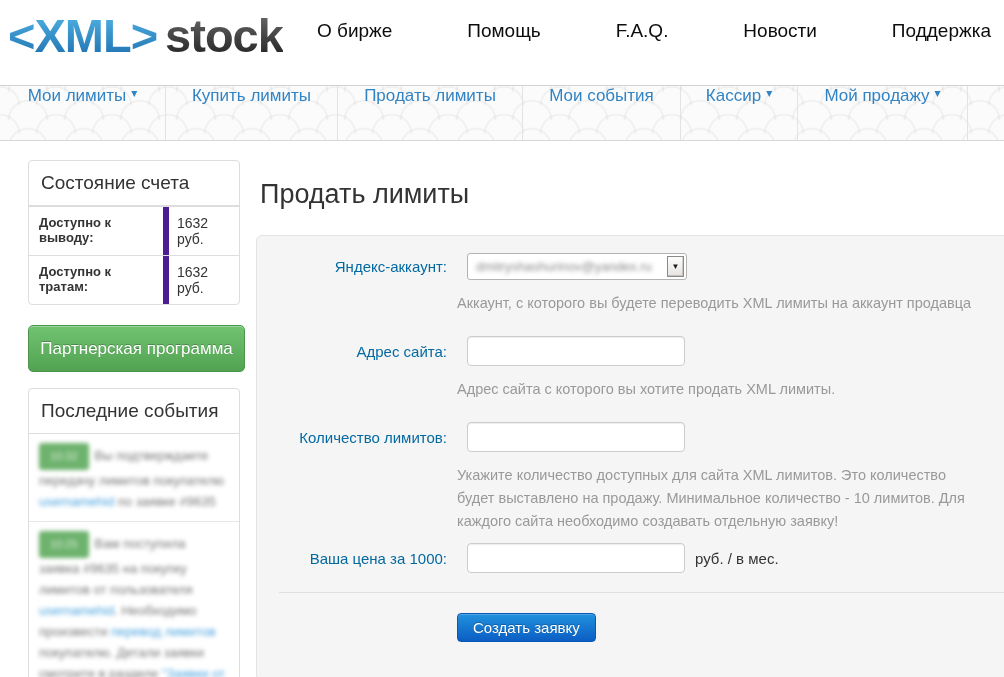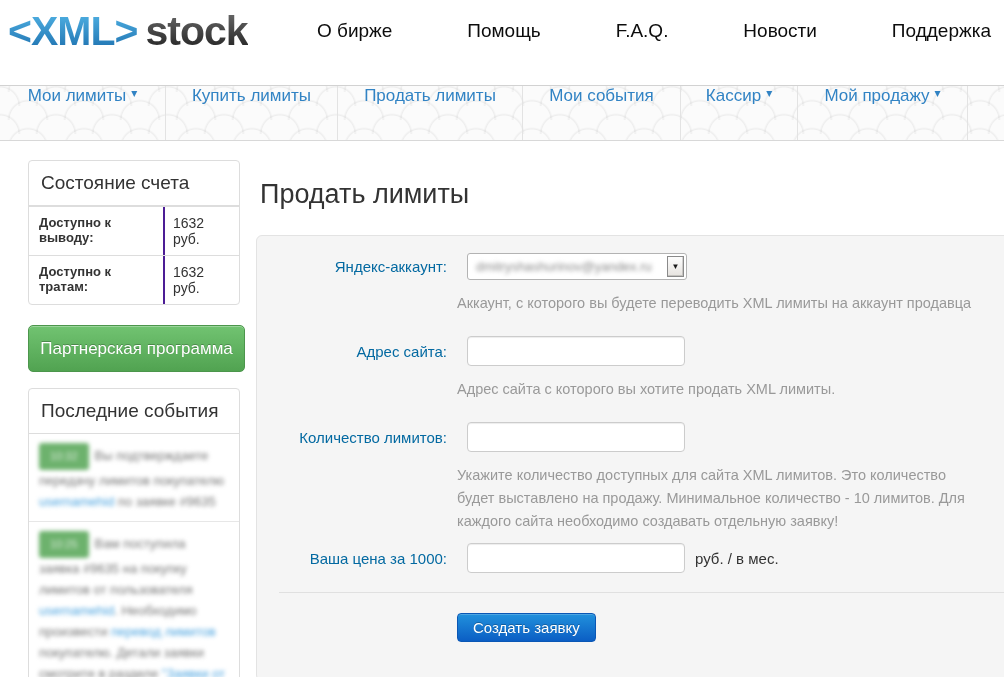--- a/index.html
+++ b/index.html
@@ -1,21 +1,21 @@
 <!DOCTYPE html>
 <html><head>
 <meta charset="utf-8">
 <style>
   * { margin:0; padding:0; box-sizing:border-box; }
   html,body { width:1004px; height:677px; overflow:hidden; background:#fff;
     font-family:"Liberation Sans", sans-serif; color:#333; }
 
   
   .header { position:relative; height:85px; background:#fff; }
-  .logo { position:absolute; left:8px; top:8px; font-size:41px; font-weight:bold; letter-spacing:-1px; }
+  .logo { position:absolute; left:8px; top:8px; font-size:47px; font-weight:bold; letter-spacing:-1px; }
   .logo-xml { color:#2792d2; }
   .logo-stock { color:#3d3d3d; margin-left:8px; }
   @supports (-webkit-background-clip: text) {
     .logo-xml { background:linear-gradient(180deg,#55b8e9 0%,#1a6cab 100%);
       -webkit-background-clip:text; -webkit-text-fill-color:transparent; }
     .logo-stock { background:linear-gradient(180deg,#707070 0%,#1c1c1c 100%);
       -webkit-background-clip:text; -webkit-text-fill-color:transparent; }
   }
   .top-nav { position:absolute; left:317px; top:20px; width:674px;
     display:flex; justify-content:space-between; }
@@ -38,21 +38,21 @@
   .sidebar { width:224px; margin-left:16px; flex:none;padding-left:12px; }
   .main { flex:1; margin-left:16px; min-width:0; }
 
   
   .panel { border:1px solid #ddd; border-radius:4px; background:#fff; }
   .panel-1 { margin-top:19px; }
   .panel-title { font-size:19px; color:#333; padding:11px 12px; border-bottom:1px solid #ddd; }
   .acct-row { display:flex; border-top:1px solid #ddd; }
   .acct-row:first-of-type { border-top:none; }
   .acct-label { flex:1; padding:8px 10px; font-size:13px;font-weight:bold; }
-  .acct-value { width:76px; border-left:2px solid #4c1d95; padding:8px 8px; font-size:14px; }
+  .acct-value { width:76px; border-left:6px solid #4c1d95; padding:8px 8px; font-size:14px; }
 
   .partner-btn { display:block; margin-top:20px; width:217px; height:47px; border:1px solid #4c964c;
     border-radius:5px; background:linear-gradient(180deg,#71c371 0%,#51a351 100%);
     color:#fff; font-size:17px; font-family:"Liberation Sans", sans-serif; cursor:pointer;
     text-shadow:0 -1px 0 rgba(0,0,0,0.25); box-shadow:inset 0 1px 0 rgba(255,255,255,0.3); }
 
   .panel-2 { margin-top:16px; }
   .event-item { border-top:1px solid #e7e7e7; padding:9px 10px; }
   .event-item:first-of-type { border-top:none; }
   .event-blur { filter:blur(2px); font-size:13px; line-height:21px; color:#777; }

